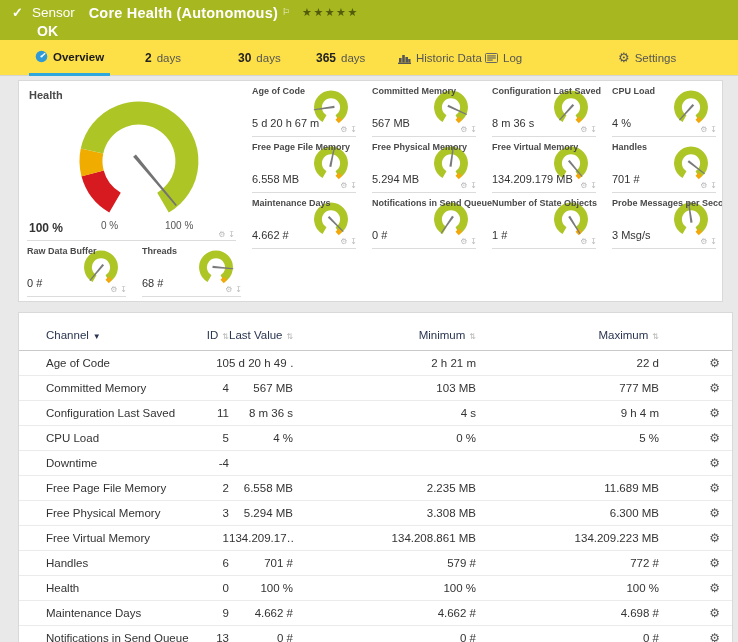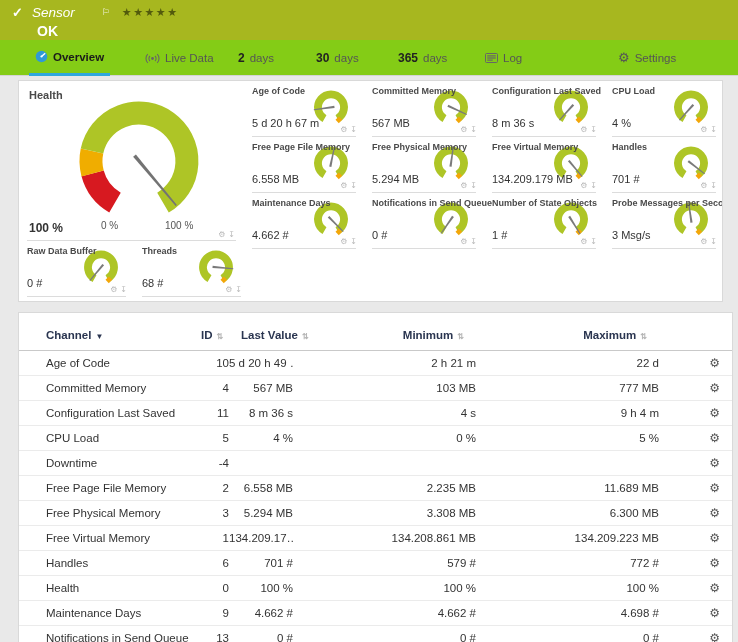--- a/index.html
+++ b/index.html
@@ -3,28 +3,28 @@
 <meta charset="utf-8">
 <style>
   html,body{margin:0;padding:0}
   body{font-family:"Liberation Sans",sans-serif;background:#e9e9e9}
   .page{position:relative;width:738px;height:642px;overflow:hidden;background:#e9e9e9}
 
   
   .sensor-header{height:40px;background:#a7b71f;color:#fff;padding:5px 0 0 12px;box-sizing:border-box}
   .hdr-row1{display:flex;align-items:center;line-height:16px}
   .check-icon{font-weight:bold;font-size:13px;margin-right:9px}
-  .kind{font-style:italic;font-size:13.5px;margin-right:23px}
+  .kind{font-size:13.5px;margin-right:14px}
   .s-title{font-weight:bold;font-size:14.5px;letter-spacing:.2px}
   .flag-icon{font-size:9px;margin-left:4px;align-self:flex-start;margin-top:-1px}
   .stars{font-size:11px;letter-spacing:1.5px;margin-left:12px;color:rgba(25,28,0,.6);align-self:flex-start;margin-top:-1px}
   .status{font-size:14px;font-weight:bold;margin-left:25px;margin-top:2px}
 
   
-  .tab-bar{position:relative;height:36px;background:#84cc16;border-bottom:1px solid #d4d4d4;box-sizing:border-box}
+  .tab-bar{position:relative;height:36px;background:#fde047;border-bottom:1px solid #d4d4d4;box-sizing:border-box}
   .tab{position:absolute;top:0;height:36px;display:flex;align-items:center;gap:5px;padding:0 6px;font-size:11.5px;color:#555;box-sizing:border-box;cursor:pointer;white-space:nowrap}
   .tab .prefix{font-weight:bold;color:#222;font-size:12px}
   .tab.active{border-bottom:3px solid #2fa7dd}
   .tab.active .label{color:#1a1a1a;font-weight:bold}
   .tab-icon{display:inline-flex;align-items:center;line-height:0}
   .tab:nth-child(1){left:29px}.tab:nth-child(2){left:139px}.tab:nth-child(3){left:232px}
   .tab:nth-child(4){left:310px}.tab:nth-child(5){left:392px}.tab:nth-child(6){left:479px}
   .tab:nth-child(7){left:612px}.tab:nth-child(8){left:676px}
 
   
@@ -46,82 +46,86 @@
   
   .small-grid{position:absolute;left:225px;top:0;display:grid;grid-template-columns:repeat(4,120px);grid-auto-rows:56px}
   .bottom-grid{position:absolute;left:0;top:160px;display:grid;grid-template-columns:repeat(2,115px);grid-auto-rows:56px}
   .gcell{position:relative;height:56px}
   .glabel{position:absolute;left:8px;top:5px;font-size:9px;font-weight:bold;color:#4a4a4a;white-space:nowrap;z-index:2}
   .gsvg{position:absolute;right:7px;top:7px}
   .gvalue{position:absolute;left:8px;bottom:8px;font-size:11px;color:#333;z-index:2}
 
   
   table{width:100%;border-collapse:collapse;table-layout:fixed;font-size:11.5px;color:#333}
-  th{font-weight:bold;color:#2a3550;text-align:right;padding:4px 12px 9px;border-bottom:1px solid #c9c9c9;white-space:nowrap;overflow:visible}
+  th{font-weight:normal;color:#2a3550;text-align:right;padding:4px 0 9px;border-bottom:1px solid #c9c9c9;white-space:nowrap;overflow:visible}
   th.c0{text-align:left;padding-left:27px}
   th.c2{text-align:center}
   td{padding:5px 0;border-bottom:1px solid #ebebeb;white-space:nowrap;overflow:hidden}
   td.c0{padding-left:27px;text-align:left}
   td.c1,td.c2,td.c3,td.c4{text-align:right}
   td.c5{text-align:right;padding-right:14px}
   .sort{font-size:8px;color:#b5b5b5;margin-left:4px}
   .sort.primary{color:#2a3550}
   .row-gear{font-size:12px;color:#555;cursor:pointer}
 </style>
 </head>
 <body>
 
 <div class="page">
 
   <header class="sensor-header">
     <div class="hdr-row1">
       <span class="check-icon">✓</span>
       <span class="kind">Sensor</span>
+      <span class="s-title">Core Health (Autonomous)</span>
       <span class="flag-icon">⚐</span>
       <span class="stars">★★★★★</span>
     </div>
     <div class="status">OK</div>
   </header>
 
   <nav class="tab-bar">
       <div class="tab active">
     <span class="tab-icon">
           <svg width="13" height="13" viewBox="0 0 13 13">
             <circle cx="6.5" cy="6.5" r="5.8" fill="#2f9ad6"></circle>
             <path d="M6.5 6.5 L10.2 3.2" stroke="#fff" stroke-width="1.4"></path>
             <circle cx="6.5" cy="6.5" r="1.1" fill="#fff"></circle>
           </svg>
         </span>
 
     <span class="label">Overview</span>
   </div>
       <div class="tab">
+
+    <span class="prefix">2</span>
+    <span class="label">days</span>
+  </div>
+      <div class="tab">
+
+    <span class="prefix">30</span>
+    <span class="label">days</span>
+  </div>
+      <div class="tab">
+
+    <span class="prefix">365</span>
+    <span class="label">days</span>
+  </div>
+      <div class="tab">
     <span class="tab-icon">
-          <svg width="15" height="11" viewBox="0 0 15 11">
-            <circle cx="7.5" cy="5.5" r="1.4" fill="#666"></circle>
-            <path d="M5 3 A3.4 3.4 0 0 0 5 8 M2.8 1.2 A6 6 0 0 0 2.8 9.8 M10 3 A3.4 3.4 0 0 1 10 8 M12.2 1.2 A6 6 0 0 1 12.2 9.8" stroke="#666" stroke-width="1.1" fill="none"></path>
+          <svg width="13" height="11" viewBox="0 0 13 11">
+            <rect x="0" y="9.6" width="13" height="1.4" fill="#555"></rect>
+            <rect x="1" y="5" width="2.6" height="4.6" fill="#555"></rect>
+            <rect x="4.2" y="2" width="2.6" height="7.6" fill="#555"></rect>
+            <rect x="7.4" y="4" width="2.6" height="5.6" fill="#555"></rect>
+            <rect x="10.2" y="6" width="2.3" height="3.6" fill="#555"></rect>
           </svg>
         </span>
 
-    <span class="label">Live Data</span>
-  </div>
-      <div class="tab">
-
-    <span class="prefix">2</span>
-    <span class="label">days</span>
-  </div>
-      <div class="tab">
-
-    <span class="prefix">30</span>
-    <span class="label">days</span>
-  </div>
-      <div class="tab">
-
-    <span class="prefix">365</span>
-    <span class="label">days</span>
+    <span class="label">Historic Data</span>
   </div>
       <div class="tab">
     <span class="tab-icon">
           <svg width="13" height="10" viewBox="0 0 13 10">
             <rect x="0.5" y="0.5" width="12" height="9" rx="1" fill="none" stroke="#666"></rect>
             <rect x="2.2" y="2.3" width="8.6" height="1.2" fill="#666"></rect>
             <rect x="2.2" y="4.4" width="8.6" height="1.2" fill="#666"></rect>
             <rect x="2.2" y="6.5" width="5.5" height="1.2" fill="#666"></rect>
           </svg>
         </span>

